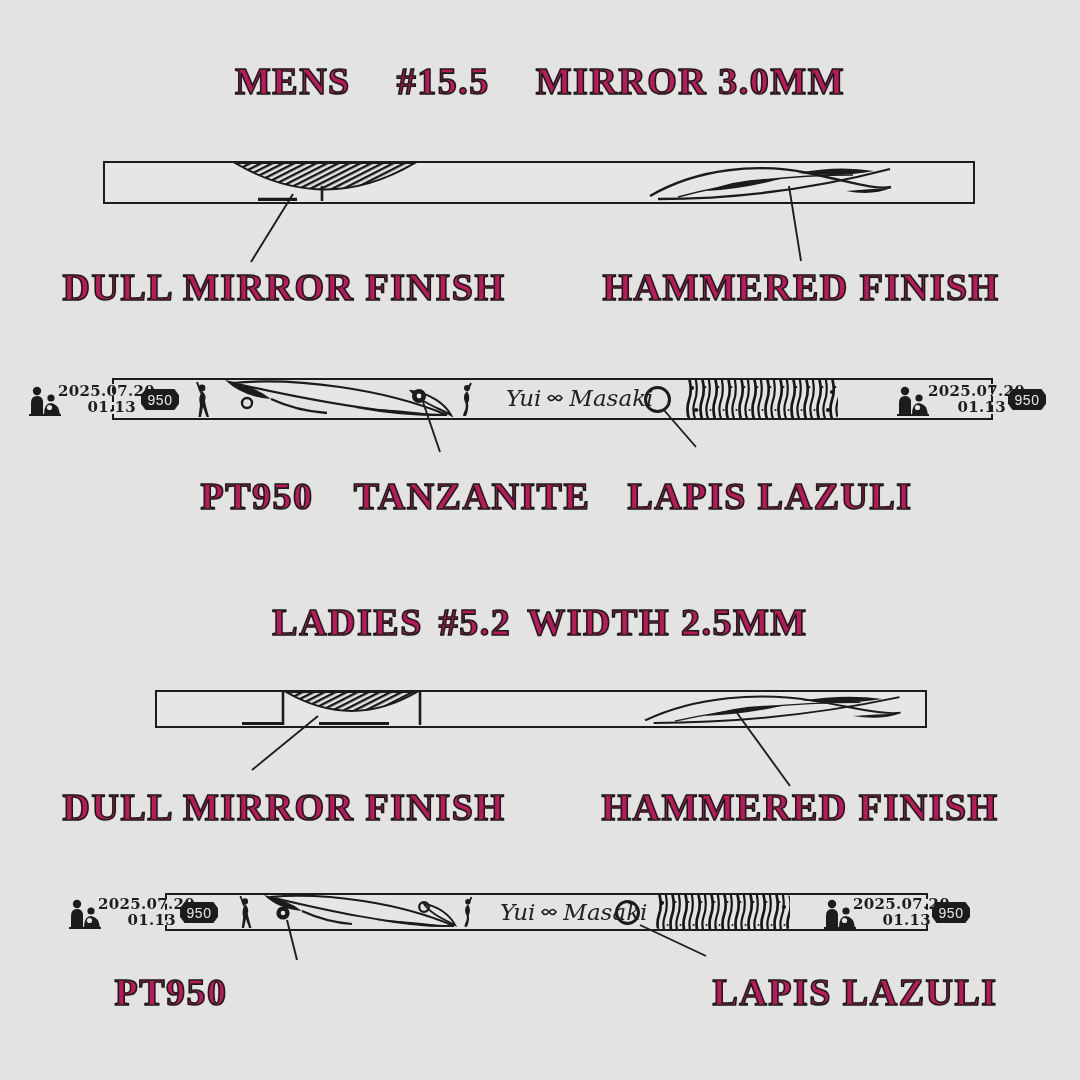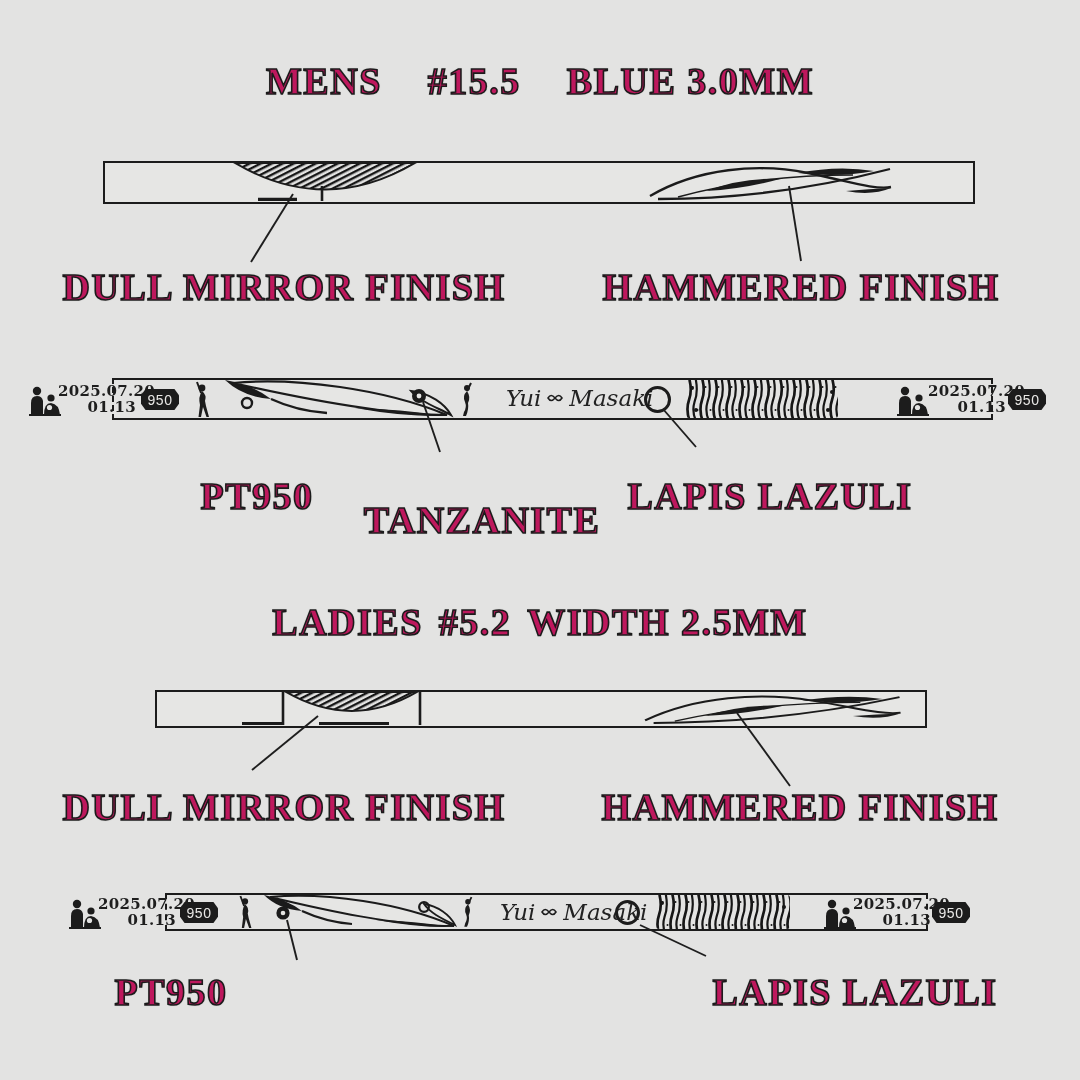--- a/index.html
+++ b/index.html
@@ -61,21 +61,21 @@
         <path d="M9.5,-2 Q12.5,12 8.5,22 Q5.5,32 10.5,42" stroke="#161616" stroke-width="2.2" fill="none"></path>
         <circle cx="6.5" cy="7" r="1" fill="#161616"></circle>
         <circle cx="11.5" cy="30" r="1" fill="#161616"></circle>
       </pattern>
     </defs>
   </svg>
 
   <div class="abs title-row" style="top:62px;left:0;">
     <span class="caption">MENS</span>
     <span class="caption">#15.5</span>
-    <span class="caption">BLUE 3.0MM</span>
+    <span class="caption">MIRROR 3.0MM</span>
   </div>
 
   <div class="abs band-plain" style="left:103px;top:161px;width:872px;height:43px;">
     <svg class="abs" style="left:0;top:0;" width="865" height="38" viewBox="0 0 865 38">
 
       <path d="M130,0 Q220,53 310,0 Z" fill="url(#hatchP)" stroke="#1b1b1b" stroke-width="2"></path>
       <line x1="217" y1="23" x2="217" y2="38" stroke="#1b1b1b" stroke-width="2.6"></line>
       <line x1="153" y1="36.4" x2="192" y2="36.4" stroke="#1b1b1b" stroke-width="3.4"></line>
 
       <g transform="translate(543,0)">
@@ -173,21 +173,21 @@
       <div>01.13</div>
     </div>
     <div class="abs hallmark" style="left:1008px;top:11px;">
       <span>950</span>
     </div>
   </div>
 
   <div class="abs center-x" style="left:257px;top:477px;">
     <span class="caption">PT950</span>
   </div>
-  <div class="abs center-x" style="left:482px;top:477px;margin-top:24px;">
+  <div class="abs center-x" style="left:472px;top:477px;">
     <span class="caption">TANZANITE</span>
   </div>
   <div class="abs center-x" style="left:770px;top:477px;">
     <span class="caption">LAPIS LAZULI</span>
   </div>
 
   <div class="abs title-row" style="top:603px;left:0;gap:16px;">
     <span class="caption">LADIES</span>
     <span class="caption">#5.2</span>
     <span class="caption">WIDTH 2.5MM</span>

